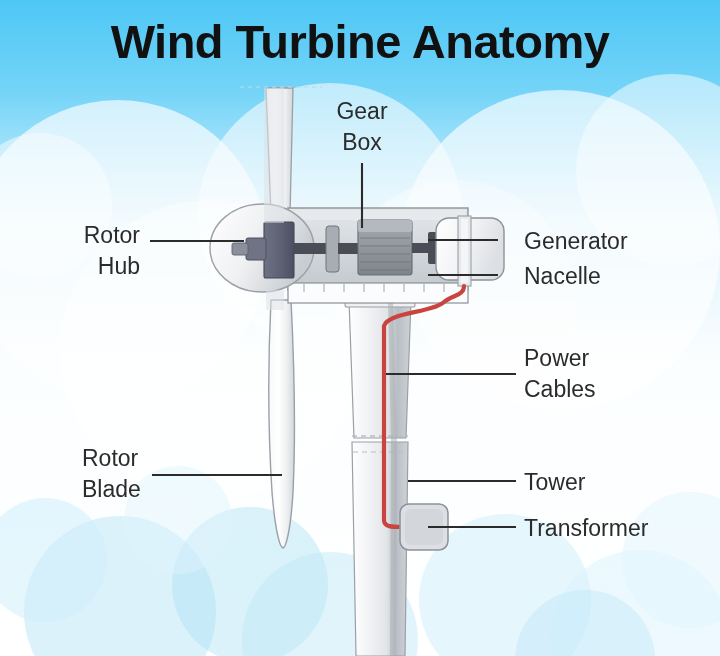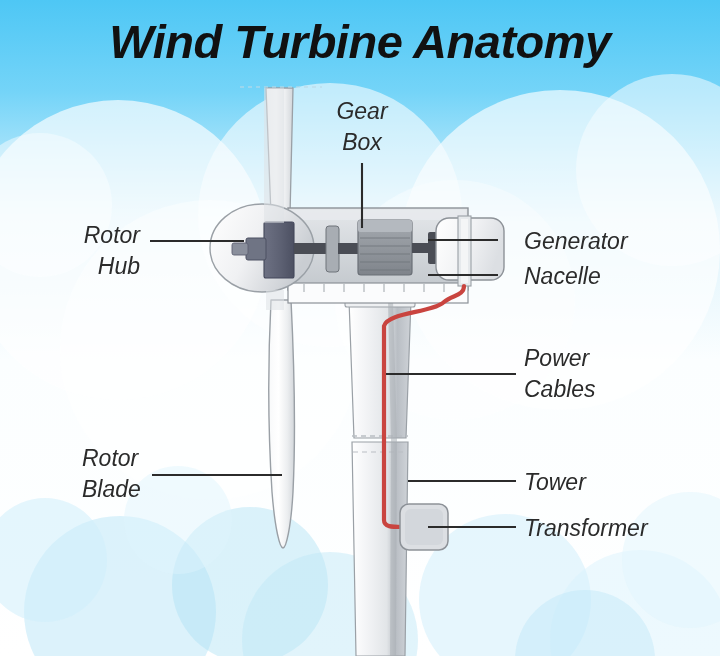--- a/index.html
+++ b/index.html
@@ -2,21 +2,21 @@
 <html><head>
 <meta charset="utf-8">
 <title>Wind Turbine Anatomy</title>
 <style>
   html,body{margin:0;padding:0;}
   body{
     width:720px;height:656px;overflow:hidden;
     font-family:"Liberation Sans", sans-serif;
     background:#ffffff;
   }
-  #stage{position:relative;width:720px;height:656px;overflow:hidden;font-style:italic;}
+  #stage{position:relative;width:720px;height:656px;overflow:hidden;}
   #stage svg{position:absolute;top:0;left:0;display:block;}
   .lbl{
     font-family:"Liberation Sans", sans-serif;
     font-size:23px;
     fill:#2b2b2b;
   }
   .title{
     font-family:"Liberation Sans", sans-serif;
     font-size:47px;
     font-weight:bold;

